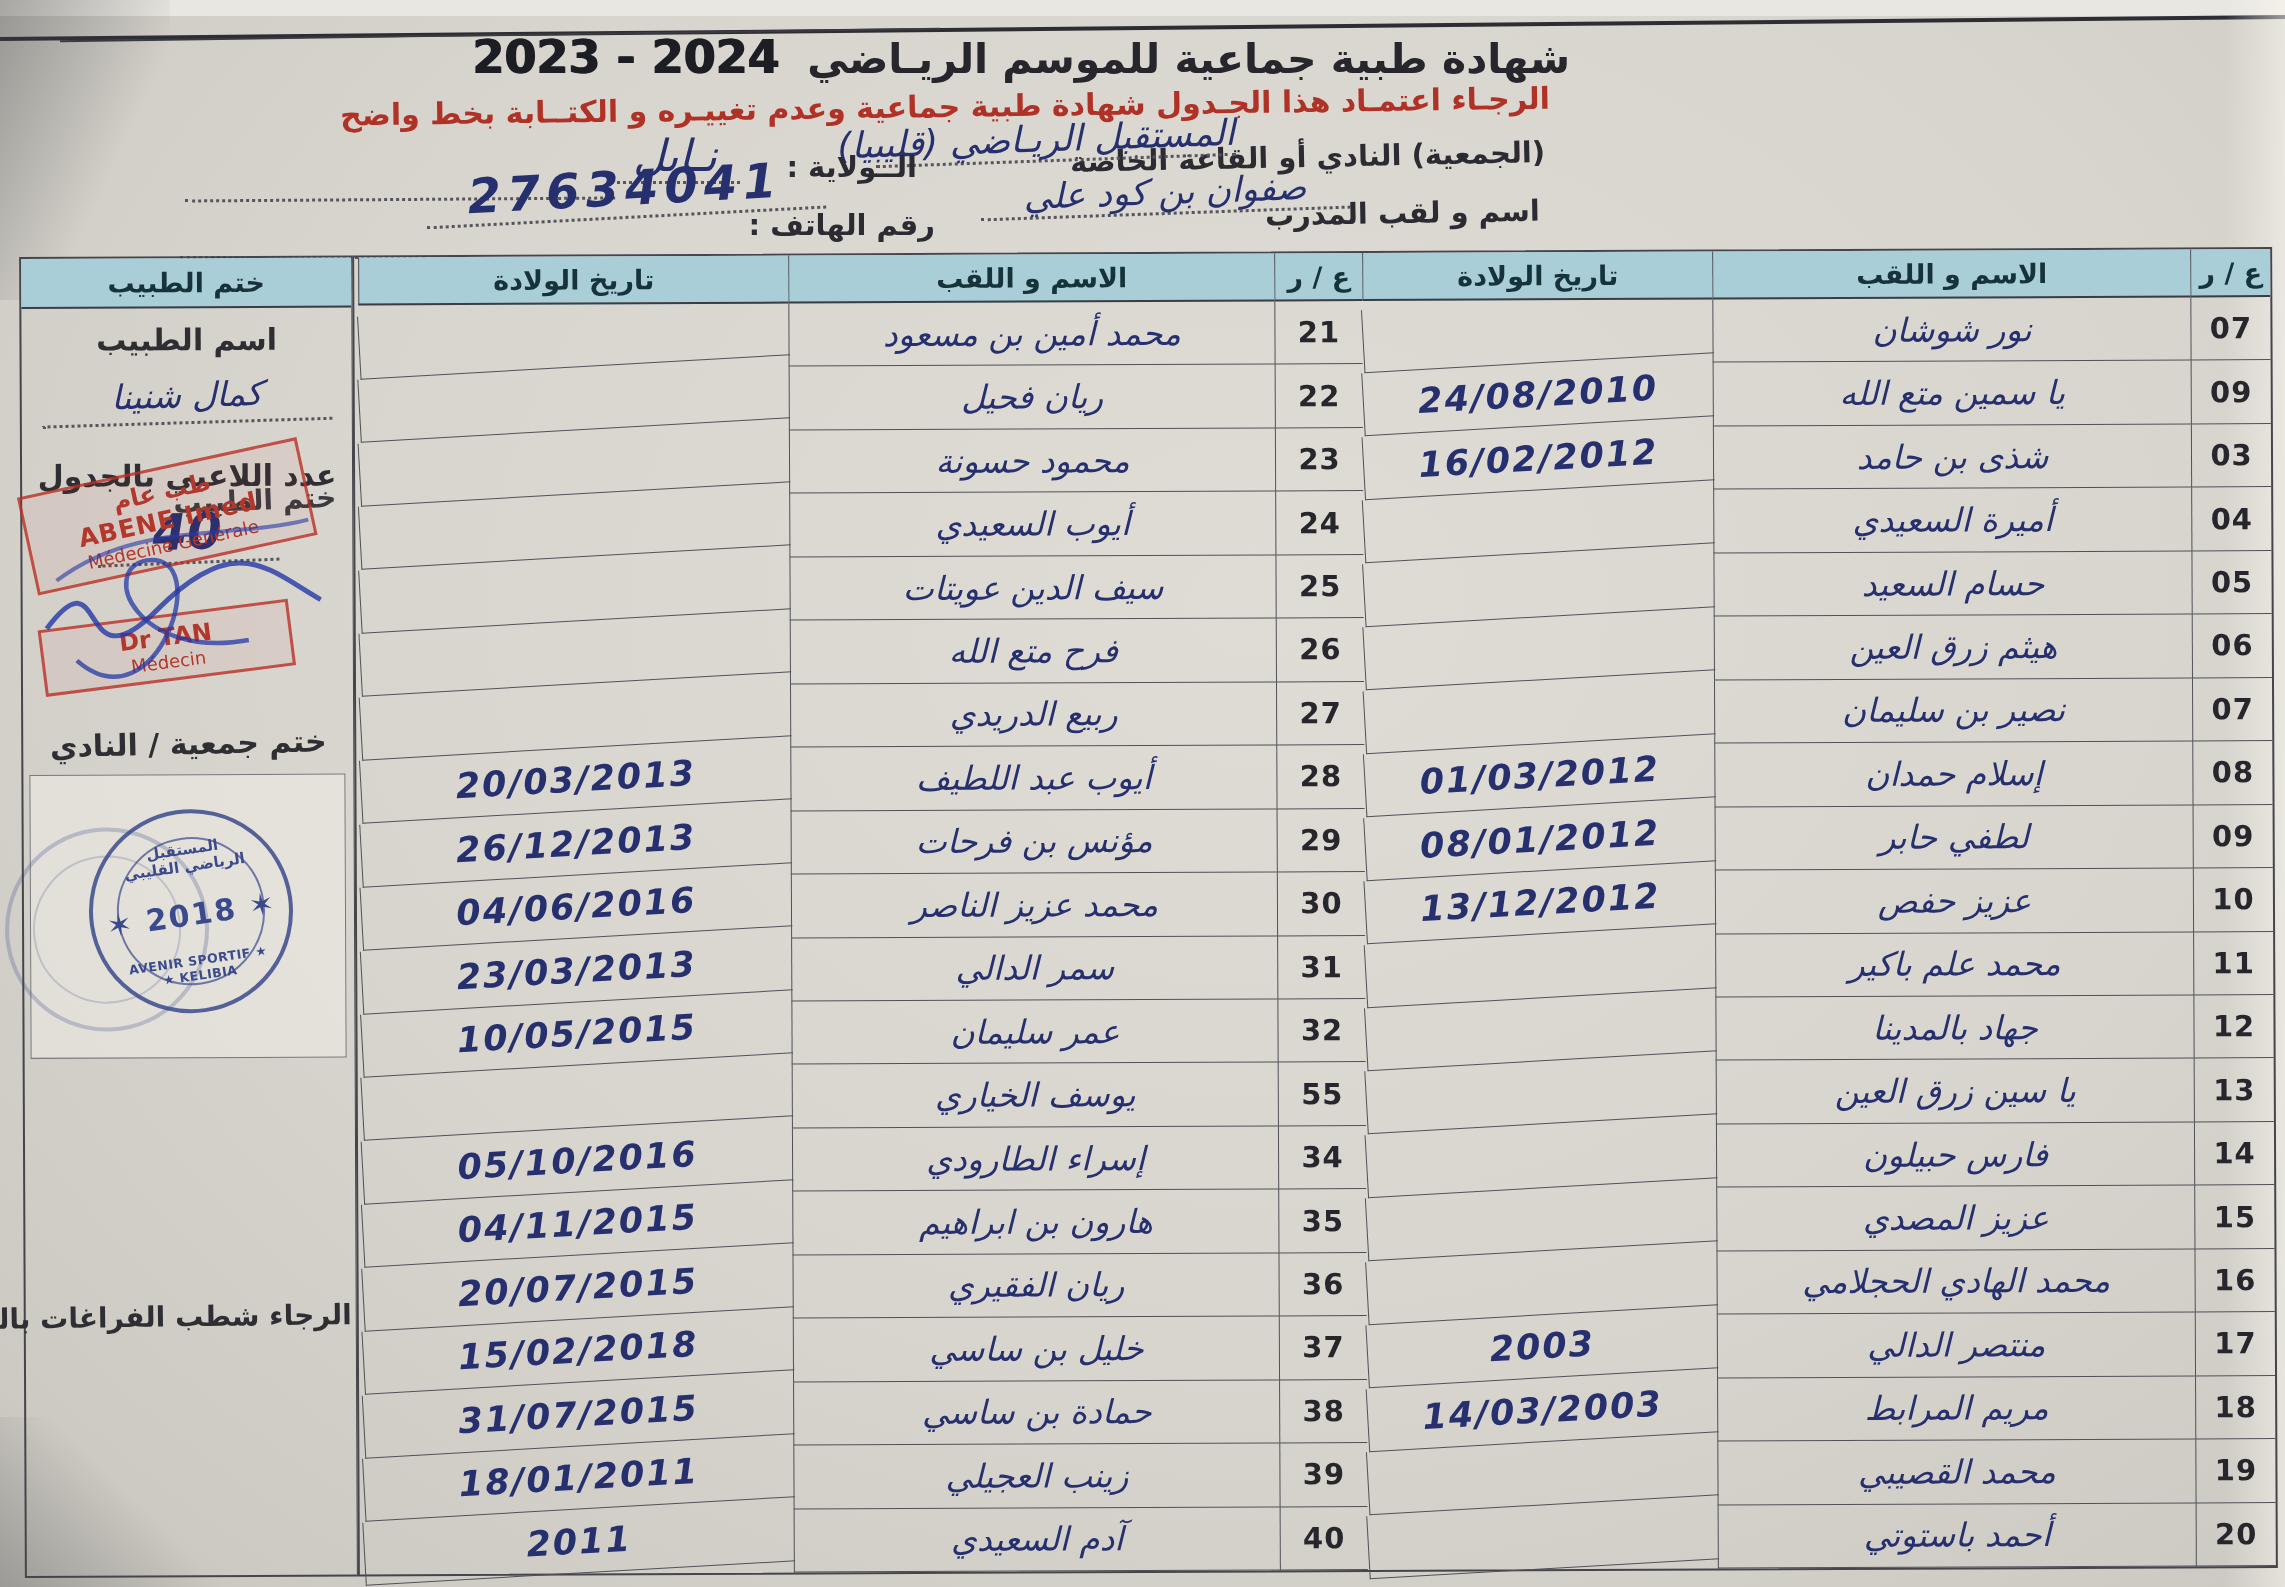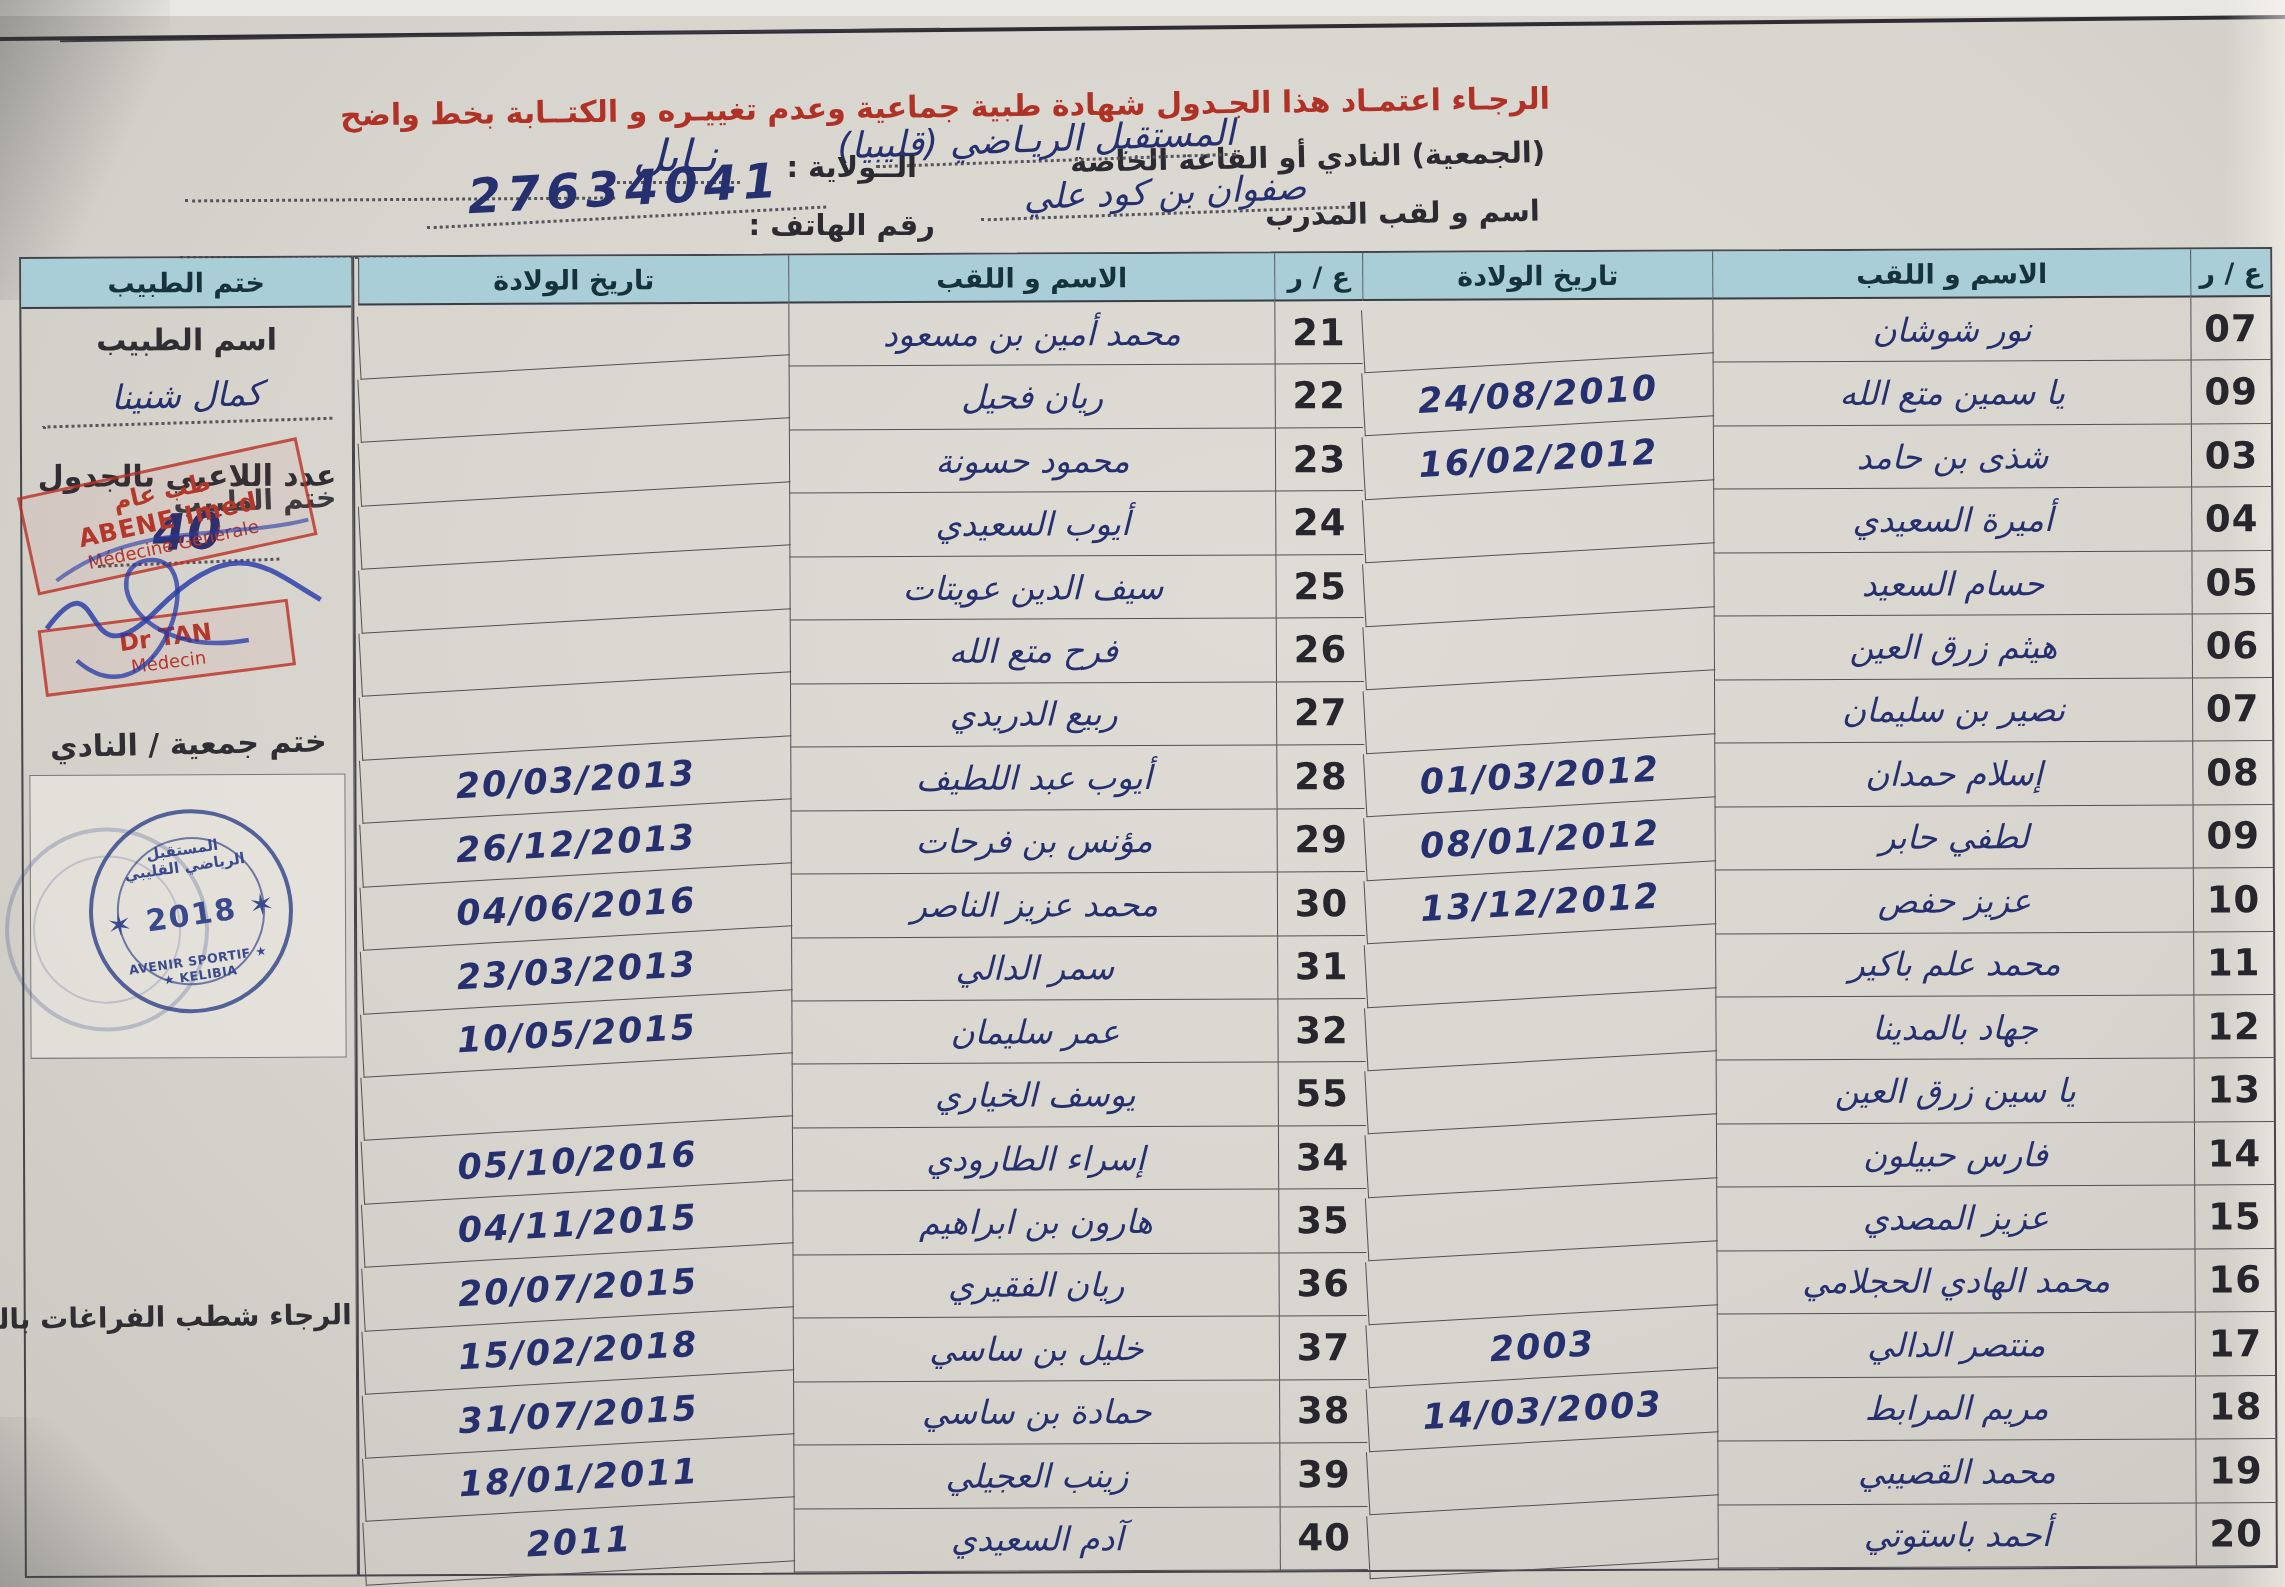--- a/index.html
+++ b/index.html
@@ -52,21 +52,21 @@
     display:flex;direction:rtl;transform:rotate(-0.25deg);}
   .main-grid{flex:1;display:grid;direction:rtl;
     grid-template-columns:80px 478px 350px 88px 486px 430px;
     grid-template-rows:48px repeat(20,1fr);
     border:2.5px solid #45454b;}
   .hcell{background:#a9ced8;font-weight:bold;font-size:27px;color:#16323a;
     display:flex;align-items:center;justify-content:center;
     border-left:1.5px solid #46464c;border-bottom:2px solid #3c3c42;white-space:nowrap;}
   .cell{border-left:1.2px solid #515157;border-bottom:1.4px solid #515157;
     display:flex;align-items:center;justify-content:center;overflow:visible;}
-  .cell.num{font-weight:bold;font-size:37px;color:#26262c;letter-spacing:1px;font-style:normal;}
+  .cell.num{font-weight:bold;font-size:29px;color:#26262c;letter-spacing:1px;font-style:normal;}
   .cell.name{font-style:italic;color:#27306e;font-size:33px;white-space:nowrap;}
   .cell.date{font-style:italic;color:#27306e;font-size:35px;white-space:nowrap;
     direction:ltr;transform:rotate(-3deg);letter-spacing:2px;font-weight:bold;}
 
   
   .stamp-col{width:330px;display:flex;flex-direction:column;
     border:2.5px solid #45454b;border-right:1px solid #45454b;}
   .stamp-h{height:48px;flex:none;border-left:none;}
   .stamp-body{position:relative;flex:1;}
   .doc-label{margin-top:14px;text-align:center;font-size:30px;font-weight:bold;color:#2e2e33;}
@@ -110,20 +110,24 @@
 <body>
 
 <div class="page">
   <div class="top-strip"></div>
   <div class="top-line"></div>
   <div class="top-line2"></div>
   <div class="fold-tl"></div>
   <div class="fold-bl"></div>
   <div class="edge-r"></div>
 
+  <div class="title-row">
+    <span>شهادة طبية جماعية  للموسم الريـاضي</span>
+    <span class="years" dir="ltr">2023 - 2024</span>
+  </div>
   <div class="subtitle">الرجـاء اعتمـاد هذا الجـدول  شهادة طبية جماعية وعدم تغييـره و الكتــابة بخط واضح</div>
 
   <span class="flabel assoc-label">(الجمعية) النادي أو القاعة الخاصة</span>
   <span class="dotval hw assoc-value">المستقبل الريـاضي (قليبيا)</span>
   <span class="flabel state-label">الــولاية :</span>
   <span class="dotval hw state-value">نـابل</span>
   <span class="dots dots-l1"></span>
 
   <span class="flabel coach-label">اسم و لقب المدرب</span>
   <span class="dotval hw coach-value">صفوان بن كود علي</span>

